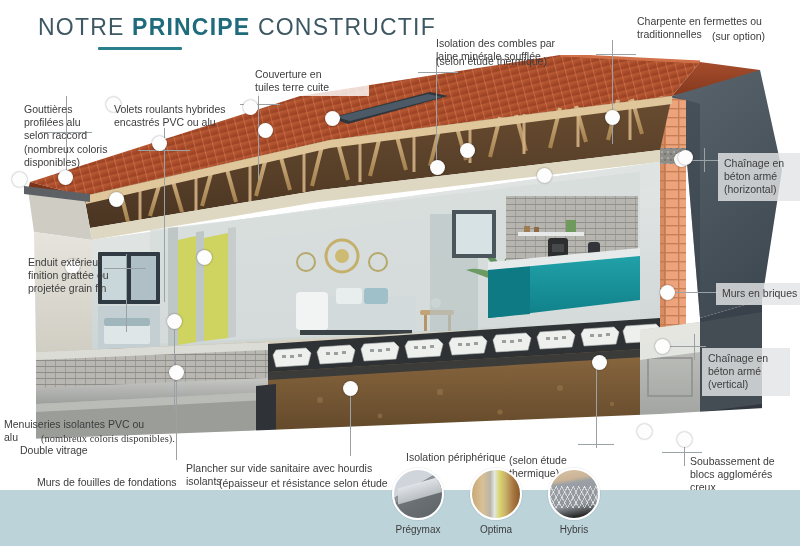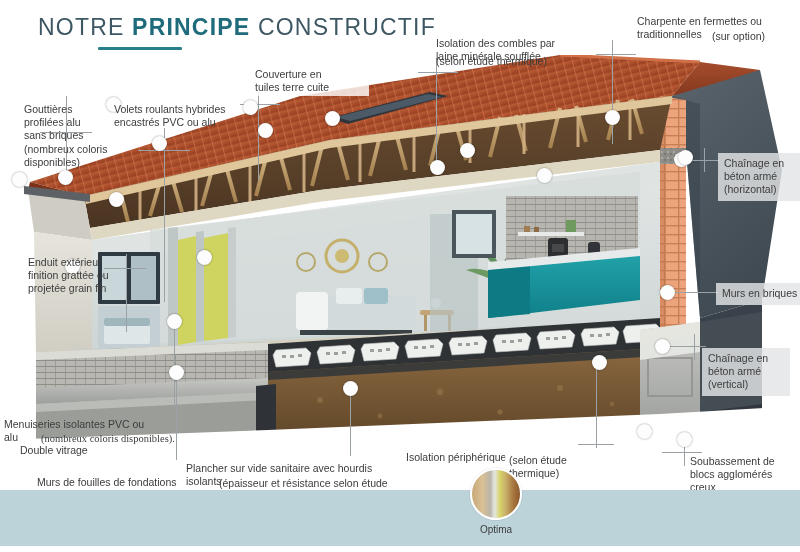--- a/index.html
+++ b/index.html
@@ -439,21 +439,21 @@
     <div class="dot" style="left:169px;top:365px;"></div>
     <div class="dot" style="left:343px;top:381px;"></div>
     <div class="dot" style="left:592px;top:355px;"></div>
     <div class="dot" style="left:637px;top:424px;"></div>
     <div class="dot" style="left:677px;top:432px;"></div>
   </div>
 
   <div class="cal">
     <div class="txt" style="left:24px;top:103px;width:110px;">Gouttières
 profilées alu
-sans briques</div>
+selon raccord</div>
     <div class="txt sm" style="left:24px;top:143px;width:112px;">(nombreux coloris
 disponibles)</div>
   </div>
 
   <div class="cal">
     <div class="txt" style="left:114px;top:103px;width:190px;">Volets roulants hybrides
 encastrés PVC ou alu</div>
   </div>
 
   <div class="cal">
@@ -521,19 +521,27 @@
   <div class="cal">
     <div class="txt" style="left:690px;top:455px;width:106px;">Soubassement de
 blocs agglomérés
 creux</div>
   </div>
 
   <div class="bottom-band"></div>
   <div class="bottom-band-edge"></div>
 
   <div class="prods">
+    <div class="prod" style="left:0px;top:0px;">
+      <div class="circ pg1"></div>
+      <div class="lbl">Prégymax</div>
+    </div>
     <div class="prod" style="left:78px;top:0px;">
       <div class="circ pg2"></div>
       <div class="lbl">Optima</div>
     </div>
+    <div class="prod" style="left:156px;top:0px;">
+      <div class="circ pg3"></div>
+      <div class="lbl">Hybris</div>
+    </div>
   </div>
 
 </div>
 
 </body></html>

